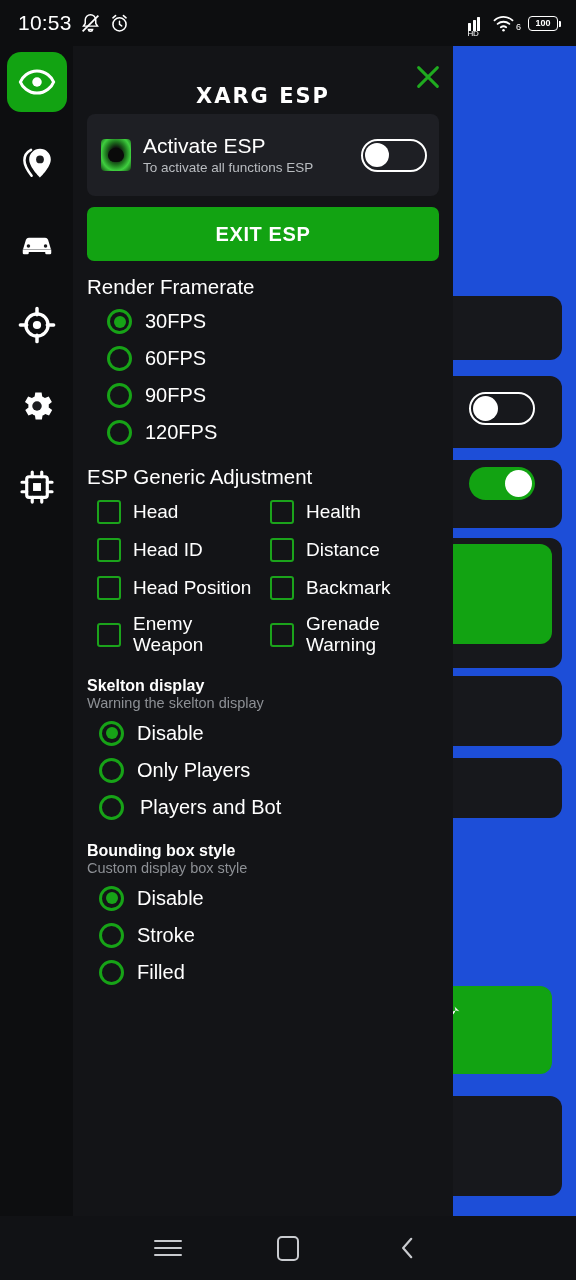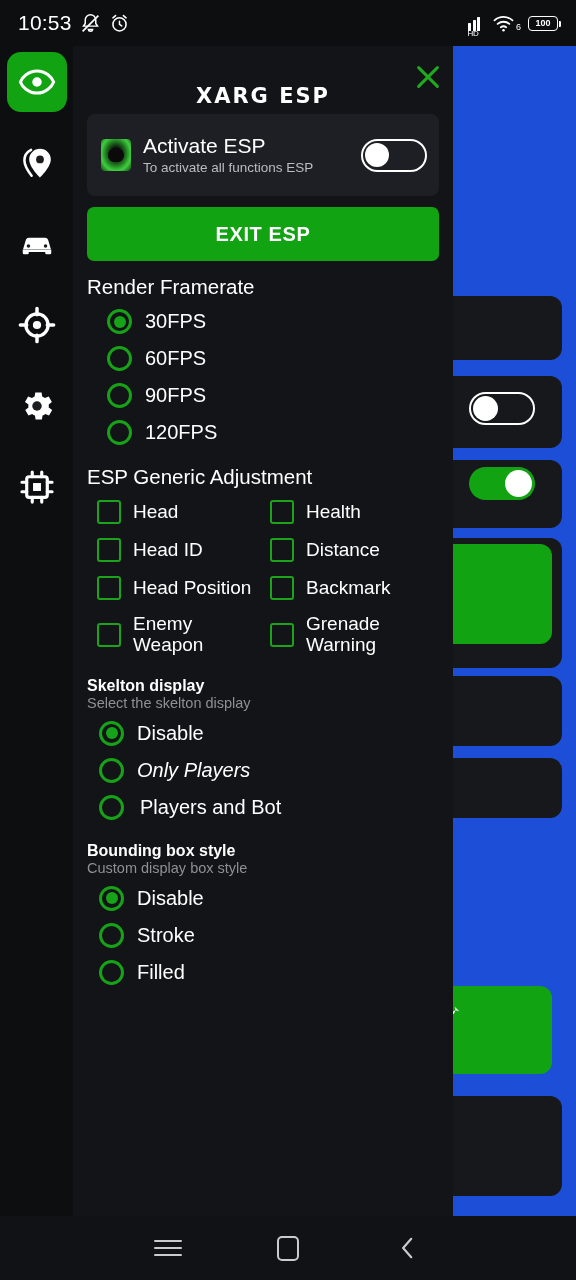--- a/index.html
+++ b/index.html
@@ -338,28 +338,28 @@
           <div class="cb-row">
             <span class="cb"></span>
             <span class="cb-label" style="max-width:120px;">Grenade Warning</span>
           </div>
         </div>
       </div>
 
       
       <div class="sec-block">
         <div class="sec-title bold">Skelton display</div>
-        <div class="sec-sub">Select the skelton display</div>
+        <div class="sec-sub">Warning the skelton display</div>
         <div class="radio-row" style="padding-left:12px;">
           <span class="radio sel">
               <span class="dot"></span>
             </span>
           <span class="radio-label">Disable</span>
         </div>
-        <div class="radio-row" style="padding-left:12px;font-style:italic;">
+        <div class="radio-row" style="padding-left:12px;">
           <span class="radio"></span>
           <span class="radio-label">Only Players</span>
         </div>
         <div class="radio-row" style="padding-left:12px;gap:16px;">
           <span class="radio"></span>
           <span class="radio-label">Players and Bot</span>
         </div>
       </div>
 
       

